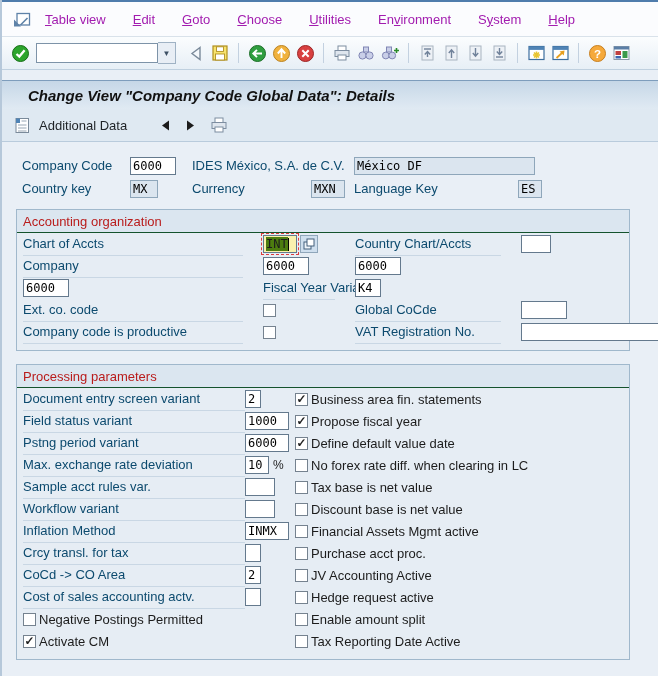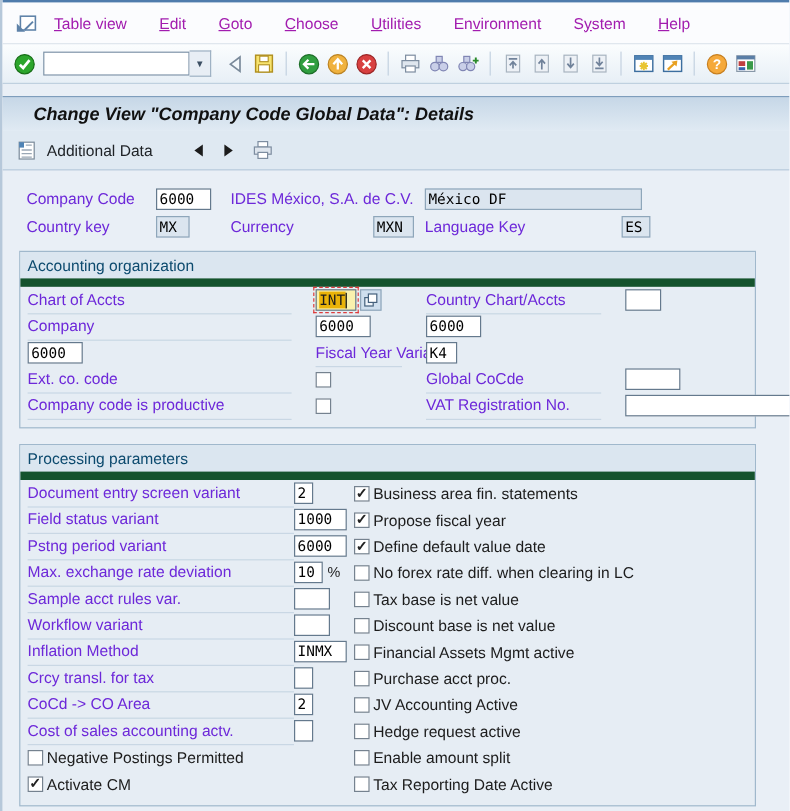--- a/index.html
+++ b/index.html
@@ -31,40 +31,40 @@
   
   .apptoolbar{height:32px;background:#dfe9f2;border-bottom:1px solid #b9cbdc;
     display:flex;align-items:center;padding:0 12px;}
   .abtn{display:flex;align-items:center;margin-right:26px;height:24px;}
   .abtn .albl{font-size:13px;color:#1e2226;margin-left:8px;}
   .navtri{margin:0 7px;display:flex;}
   
   .content{padding:12px 14px 0 14px;}
   .hrow{display:grid;grid-template-columns:108px 62px 162px 188px;height:23px;align-items:center;margin-left:6px;}
   .hcell{display:flex;align-items:center;justify-content:space-between;height:100%;}
-  .lbl{font-size:13px;color:#6d28d9;white-space:nowrap;}
+  .lbl{font-size:13px;color:#0c4a6e;white-space:nowrap;}
   
   .field{display:inline-flex;align-items:center;height:18px;background:#fff;
     border:1px solid #64798d;padding:0 2px;box-sizing:border-box;}
   .fv{font:12px "DejaVu Sans Mono",monospace;color:#000;white-space:pre;}
   .dfield{background:#dbe5ef;border-color:#8ea6ba;}
   .f16{width:16px}.f24{width:24px}.f26{width:26px}.f28{width:28px}.f30{width:30px}
   .f34{width:34px}.f40{width:44px}.f44{width:46px}.f142{width:142px}.f181{width:181px}
   .focused{background:#faf1ae;outline:1px dashed #dd3c3c;outline-offset:1px;}
-  .focused .sel{background:#eab308;font:12px "DejaVu Sans Mono",monospace;}
+  .focused .sel{background:#4d7c0f;font:12px "DejaVu Sans Mono",monospace;}
   .caret{width:1px;height:13px;background:#000;display:inline-block;margin-left:0.5px;}
   .mcbtn{width:16px;height:16px;margin-left:3px;background:#cfdfee;border:1px solid #8fa6ba;
     display:inline-flex;align-items:center;justify-content:center;}
   .sfx{font-size:12px;margin-left:4px;color:#1c1c1c;}
   
   .gbox{border:1px solid #a0b8cc;background:#e6edf4;width:612px;}
   .gbox.acc{margin-top:9px;}
   .gbox.proc{margin-top:13px;}
   .gtitle{height:22px;display:flex;align-items:center;padding-left:6px;
-    background:#dbe6f0;border-bottom:7px solid #14532d;font-size:13px;color:#0c4a6e;}
+    background:#dbe6f0;border-bottom:1px solid #14532d;font-size:13px;color:#b91c1c;}
   .gbody{padding:0 0 7px 6px;}
   .arow{display:grid;grid-template-columns:220px 72px 146px 1fr;height:22px;align-items:center;gap:20px;}
   .prow{display:grid;grid-template-columns:222px 50px 1fr;height:22px;align-items:center;}
   .brow{display:grid;grid-template-columns:272px 1fr;height:22px;align-items:center;}
   .lcell{height:100%;display:flex;align-items:center;border-bottom:1px solid #c9d7e4;}
   .fcell{display:flex;align-items:center;}
   .ckcell{display:flex;align-items:center;}
   .cb{width:13px;height:13px;background:#fff;border:1px solid #75828f;box-sizing:border-box;
     display:inline-flex;align-items:center;justify-content:center;flex:0 0 auto;}
   .cb.on::after{content:"✓";font-size:12px;font-weight:bold;color:#222;line-height:1;margin-top:-1px;}

